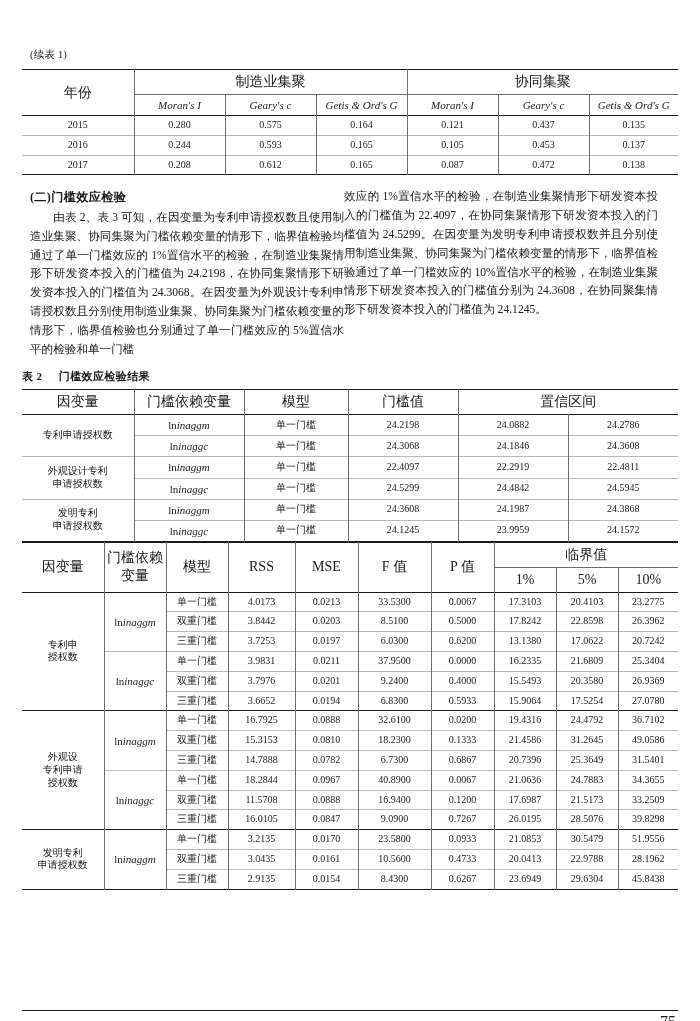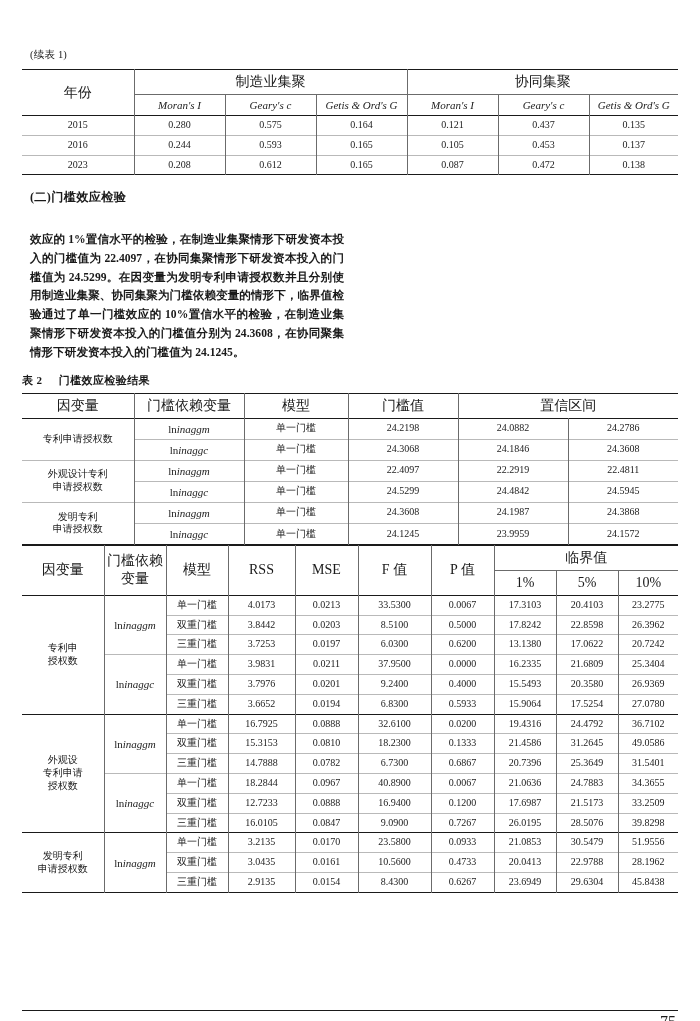--- a/index.html
+++ b/index.html
@@ -61,39 +61,37 @@
   }
   .var {
     font-size: 11px;
     font-family: "Liberation Serif", "DejaVu Serif", serif;
   }
   .var i { font-style: italic; }
 
   
   .body-wrap {
     display: flex;
-    gap: 22px;
     margin: 13px 8px 10px 8px;
-    flex-direction: column;
   }
   .col {
     width: 314px;
     font-size: 11.6px;
     line-height: 1.62;
     text-align: justify;
     text-justify: inter-ideograph;
   }
   .sec-head {
     font-size: 12.2px;
     font-weight: bold;
     margin-bottom: 1px;
     letter-spacing: .3px;
   }
   .para { text-indent: 2em; margin: 0; }
-  .para.noind { text-indent: 0; font-weight: bold; }
+  .para.noind { text-indent: 0; }
 
   
   .tcap {
     text-align: left;
     font-size: 11px;
     font-weight: bold;
     margin: 9px 0 5px 0;
     letter-spacing: .4px;
   }
   .tcap .gap { display: inline-block; width: 10px; }
@@ -158,34 +156,35 @@
       <tr class="hair">
         <td class="vline-r">2016</td>
         <td class="vline-r">0.244</td>
         <td class="vline-r">0.593</td>
         <td class="vline-r">0.165</td>
         <td class="vline-r">0.105</td>
         <td class="vline-r">0.453</td>
         <td>0.137</td>
       </tr>
       <tr class="hair rule-bottom">
-        <td class="vline-r">2023</td>
+        <td class="vline-r">2017</td>
         <td class="vline-r">0.208</td>
         <td class="vline-r">0.612</td>
         <td class="vline-r">0.165</td>
         <td class="vline-r">0.087</td>
         <td class="vline-r">0.472</td>
         <td>0.138</td>
       </tr>
     </tbody>
   </table>
 
   <div class="body-wrap">
     <div class="col">
       <div class="sec-head">(二)门槛效应检验</div>
+      <p class="para">由表 2、表 3 可知，在因变量为专利申请授权数且使用制造业集聚、协同集聚为门槛依赖变量的情形下，临界值检验均通过了单一门槛效应的 1%置信水平的检验，在制造业集聚情形下研发资本投入的门槛值为 24.2198，在协同集聚情形下研发资本投入的门槛值为 24.3068。在因变量为外观设计专利申请授权数且分别使用制造业集聚、协同集聚为门槛依赖变量的情形下，临界值检验也分别通过了单一门槛效应的 5%置信水平的检验和单一门槛</p>
     </div>
     <div class="col">
       <p class="para noind">效应的 1%置信水平的检验，在制造业集聚情形下研发资本投入的门槛值为 22.4097，在协同集聚情形下研发资本投入的门槛值为 24.5299。在因变量为发明专利申请授权数并且分别使用制造业集聚、协同集聚为门槛依赖变量的情形下，临界值检验通过了单一门槛效应的 10%置信水平的检验，在制造业集聚情形下研发资本投入的门槛值分别为 24.3608，在协同聚集情形下研发资本投入的门槛值为 24.1245。</p>
     </div>
   </div>
 
   <div class="tcap">
     <span>表 2</span>
     <span class="gap"></span>
     <span>门槛效应检验结果</span>
@@ -408,21 +407,21 @@
         <td class="vline-r">18.2844</td>
         <td class="vline-r">0.0967</td>
         <td class="vline-r">40.8900</td>
         <td class="vline-r">0.0067</td>
         <td class="vline-r">21.0636</td>
         <td class="vline-r">24.7883</td>
         <td>34.3655</td>
       </tr>
       <tr class="hair">
         <td class="vline-r">双重门槛</td>
-        <td class="vline-r">12.7233</td>
+        <td class="vline-r">11.5708</td>
         <td class="vline-r">0.0888</td>
         <td class="vline-r">16.9400</td>
         <td class="vline-r">0.1200</td>
         <td class="vline-r">17.6987</td>
         <td class="vline-r">21.5173</td>
         <td>33.2509</td>
       </tr>
       <tr class="hair">
         <td class="vline-r">三重门槛</td>
         <td class="vline-r">16.0105</td>

